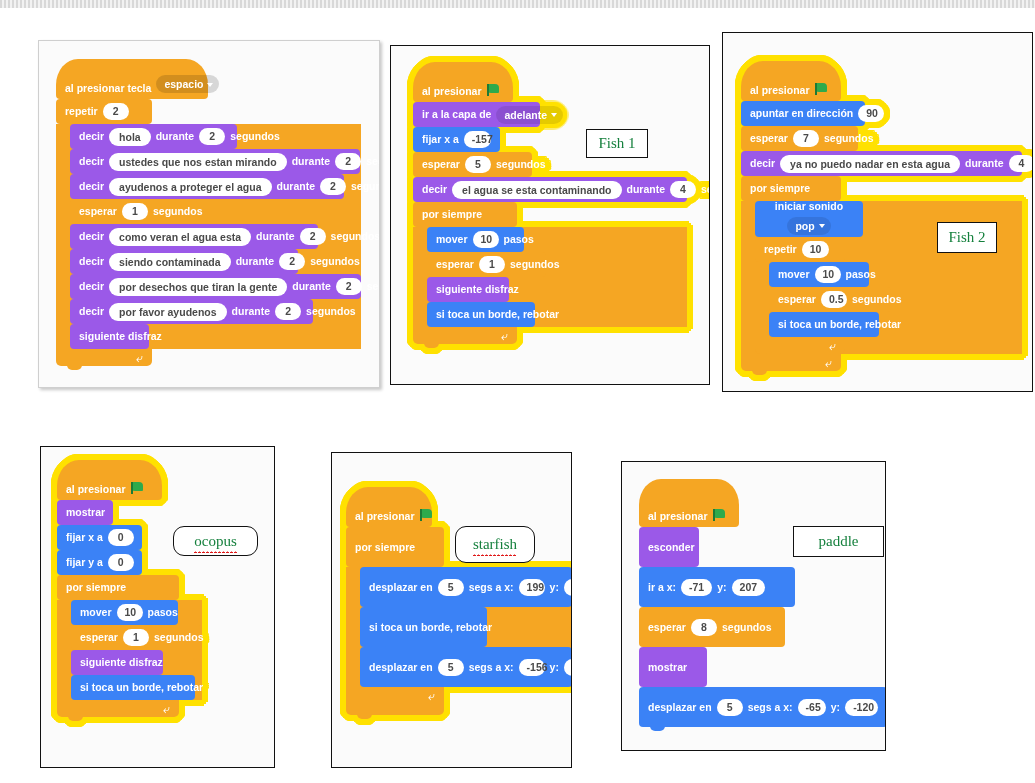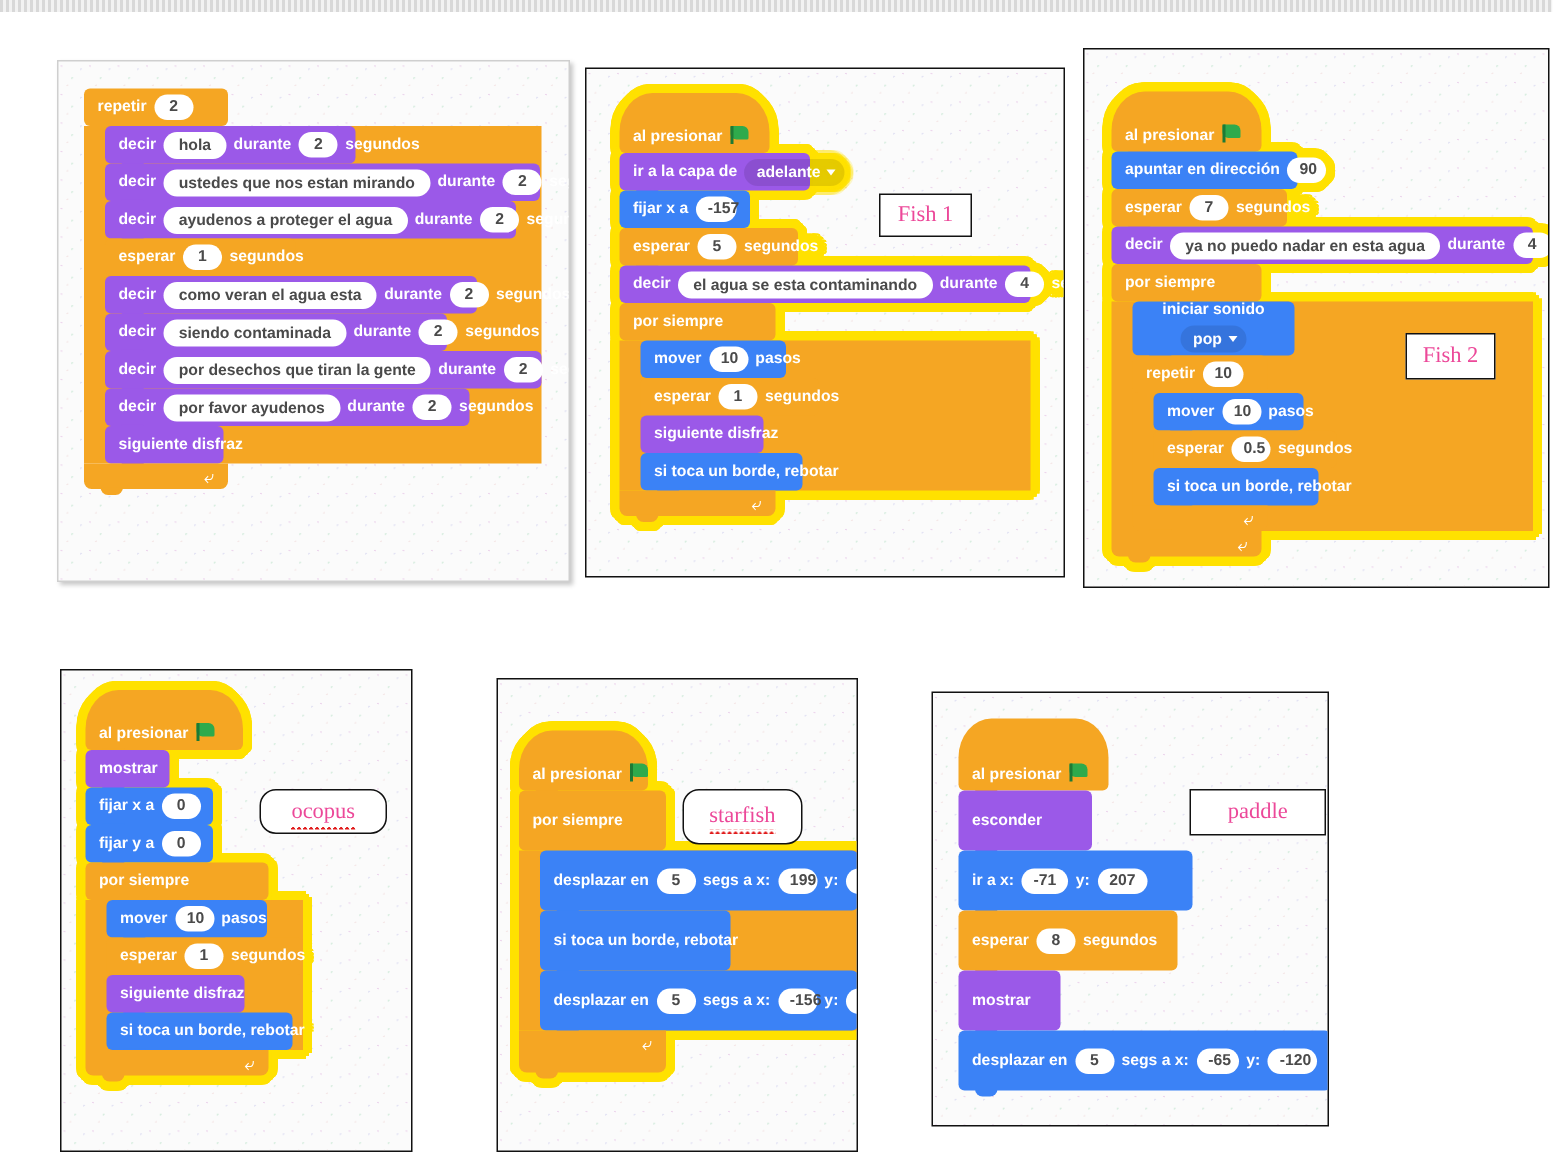--- a/index.html
+++ b/index.html
@@ -19,21 +19,21 @@
     background-image:
       radial-gradient(circle at 2px 3px, rgba(200,120,200,.30) 0.6px, transparent 0.7px),
       radial-gradient(circle at 9px 11px, rgba(120,200,150,.28) 0.6px, transparent 0.7px),
       radial-gradient(circle at 15px 5px, rgba(150,150,220,.25) 0.6px, transparent 0.7px),
       radial-gradient(circle at 6px 16px, rgba(220,160,160,.22) 0.6px, transparent 0.7px);
     background-size:19px 19px,19px 19px,19px 19px,19px 19px;
     pointer-events:none;}
 
   
   .callout{position:absolute;border:1.5px solid #111;background:#fff;
-    font-family:"Liberation Serif",serif;font-size:15px;color:#ec4899;
+    font-family:"Liberation Serif",serif;font-size:15px;color:#15803d;
     display:flex;align-items:center;justify-content:center;z-index:40;}
   .callout.spell{text-decoration:none;border-radius:11px;}
   .callout.spell span{position:relative;}
   .callout.spell span::after{content:"";position:absolute;left:0;right:0;bottom:-3px;height:3px;
     background-image:radial-gradient(circle at 1.5px 3px, #e01b1b 1.4px, transparent 1.6px);
     background-size:4px 4px;background-repeat:repeat-x;}
 
   
   .script{position:absolute;}
   .script.glow{filter:
@@ -84,20 +84,24 @@
 </style>
 </head>
 <body>
 
 <div id="top-strip"></div>
 
 <div class="panel light" style="left:38px;top:40px;width:342px;height:348px;">
   <div class="noise"></div>
   <div class="script" style="left:17px;top:18px;">
 
+    <div class="blk hat" style="width:152px;">
+      <span>al presionar tecla</span>
+      <span class="drop dk">espacio</span>
+    </div>
 
     <div class="cwrap">
       <div class="blk ctl nonotch" style="width:96px;">
         <span>repetir</span>
         <span class="oval">2</span>
       </div>
       <div class="cbody">
 
         <div class="blk look" style="width:167px;">
           <span>decir</span>
@@ -379,21 +383,21 @@
 
 <div class="panel dark" style="left:621px;top:461px;width:265px;height:290px;">
   <div class="noise"></div>
   <div class="script" style="left:17px;top:17px;">
 
     <div class="blk hat" style="width:100px;height:48px;">
       <span>al presionar</span>
       <span class="flag"></span>
     </div>
 
-    <div class="blk look" style="width:89px;height:40px;">esconder</div>
+    <div class="blk look" style="width:60px;height:40px;">esconder</div>
 
     <div class="blk mot" style="width:156px;height:40px;">
       <span>ir a x:</span>
       <span class="oval">-71</span>
       <span>y:</span>
       <span class="oval">207</span>
     </div>
 
     <div class="blk ctl" style="width:146px;height:40px;">
       <span>esperar</span>

